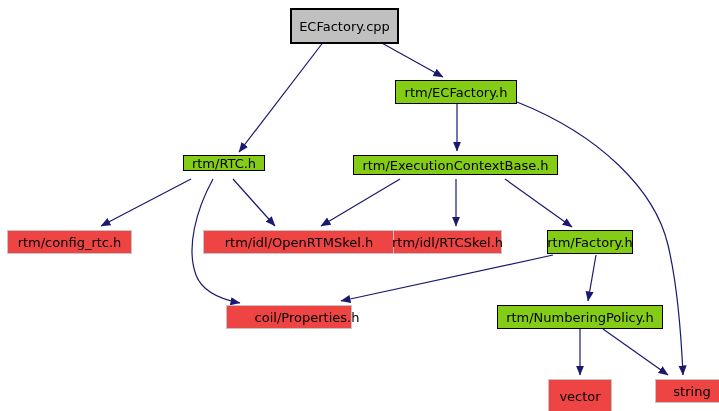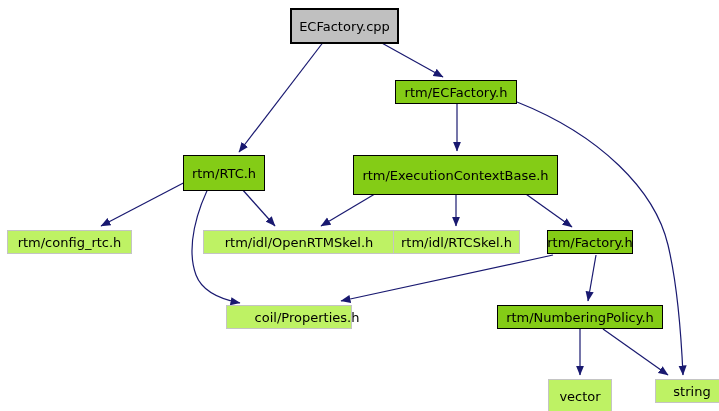--- a/index.html
+++ b/index.html
@@ -14,21 +14,21 @@
   .node{
     position:absolute;
     box-sizing:border-box;
     display:flex;align-items:center;justify-content:center;
     font-size:13px;color:#000;
     background:#ffffff;
     white-space:nowrap;
   }
   .node.main{background:#c0c0c0;border:2px solid #000000;}
   .node.linked{background:#84cc16;border:1px solid #000000;}
-  .node.plain{background:#bef264;border:1px solid #c4c4c4;}
+  .node.plain{background:#ef4444;border:1px solid #c4c4c4;}
   .edge{fill:none;stroke-width:1.2px;}
 </style>
 </head>
 <body>
 
 <div id="stage">
   <svg id="edge-layer" width="719" height="411" viewBox="0 0 719 411" xmlns="http://www.w3.org/2000/svg">
     <defs>
       <marker id="arrow" markerWidth="11" markerHeight="9" refX="9.5" refY="4.5" orient="auto" markerUnits="userSpaceOnUse">
         <path id="arrow-shape" d="M0,0.4 L10,4.5 L0,8.6 z" fill="#191970"></path>
@@ -47,24 +47,24 @@
         <path d="M505,179 L572,227" class="edge" stroke="#191970" marker-end="url(#arrow)"></path>
         <path d="M553,255 L341,301" class="edge" stroke="#191970" marker-end="url(#arrow)"></path>
         <path d="M596,255 L588,301" class="edge" stroke="#191970" marker-end="url(#arrow)"></path>
         <path d="M580,329 L580,375" class="edge" stroke="#191970" marker-end="url(#arrow)"></path>
         <path d="M603,329 L668,375" class="edge" stroke="#191970" marker-end="url(#arrow)"></path>
       </g>
   </svg>
   <div id="nodes">
       <div class="node main" style="left: 290px; top: 8px; width: 109px; height: 36px;">ECFactory.cpp</div>
       <div class="node linked" style="left: 395px; top: 80px; width: 122px; height: 24px;">rtm/ECFactory.h</div>
-      <div class="node linked" style="left: 183px; top: 155px; width: 82px; height: 36px;">rtm/RTC.h</div>
-      <div class="node linked" style="left: 353px; top: 155px; width: 205px; height: 40px;">rtm/ExecutionContextBase.h</div>
+      <div class="node linked" style="left: 183px; top: 155px; width: 82px; height: 16px;">rtm/RTC.h</div>
+      <div class="node linked" style="left: 353px; top: 155px; width: 205px; height: 20px;">rtm/ExecutionContextBase.h</div>
       <div class="node plain" style="left: 7px; top: 230px; width: 125px; height: 24px;">rtm/config_rtc.h</div>
       <div class="node plain" style="left: 203px; top: 230px; width: 192px; height: 24px;">rtm/idl/OpenRTMSkel.h</div>
-      <div class="node plain" style="left: 393px; top: 230px; width: 127px; height: 24px;">rtm/idl/RTCSkel.h</div>
+      <div class="node plain" style="left: 393px; top: 230px; width: 109px; height: 24px;">rtm/idl/RTCSkel.h</div>
       <div class="node linked" style="left: 547px; top: 230px; width: 86px; height: 24px;">rtm/Factory.h</div>
       <div class="node plain" style="left: 226px; top: 305px; width: 126px; height: 24px; padding-left: 36px;">coil/Properties.h</div>
       <div class="node linked" style="left: 497px; top: 305px; width: 166px; height: 24px;">rtm/NumberingPolicy.h</div>
       <div class="node plain" style="left: 548px; top: 379px; width: 64px; height: 35px;">vector</div>
       <div class="node plain" style="left: 655px; top: 379px; width: 74px; height: 24px;">string</div>
     </div>
 </div>
 
 </body></html>

